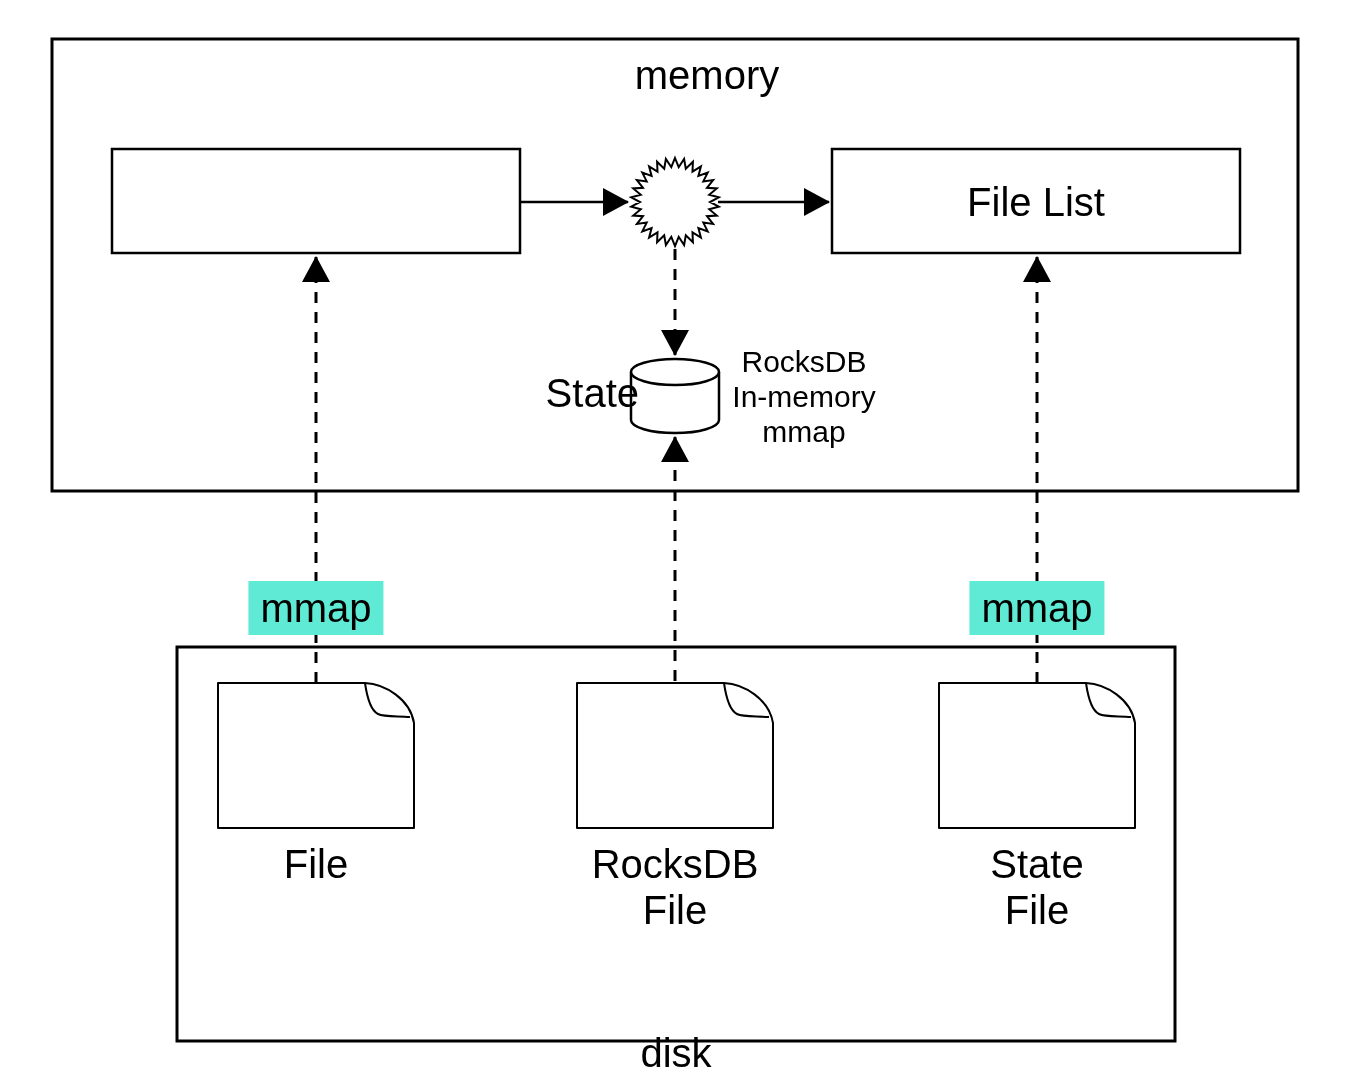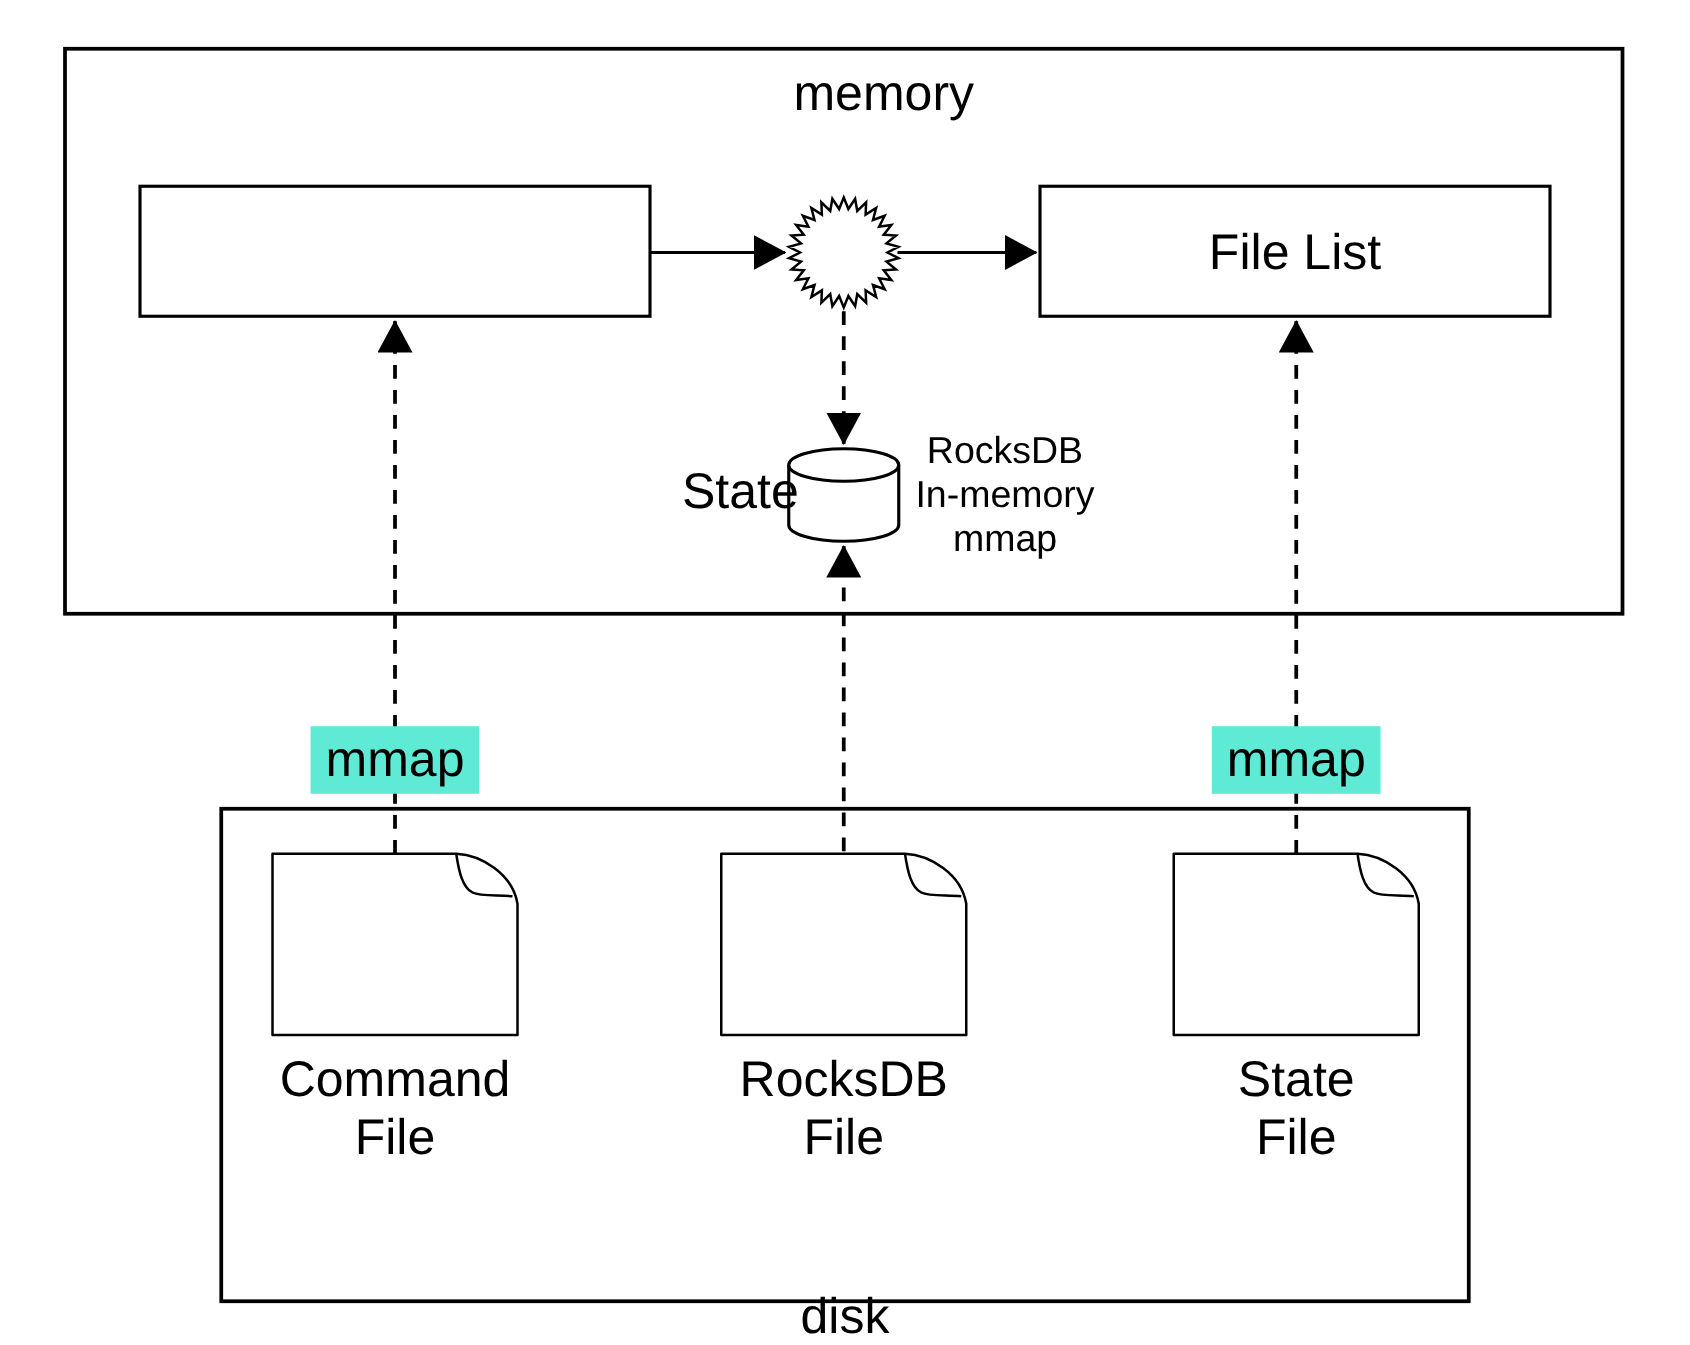--- a/index.html
+++ b/index.html
@@ -124,21 +124,20 @@
     <span>RocksDB</span>
     <span>In-memory</span>
     <span>mmap</span>
   </div>
 
   <div class="lbl lbl-xl mmap-lbl mmap-left">mmap</div>
 
   <div class="lbl lbl-xl mmap-lbl mmap-right">mmap</div>
 
   <div class="lbl lbl-xl file-lbl file-lbl-command">
-    <span>Command</span>
     <span>File</span>
   </div>
 
   <div class="lbl lbl-xl file-lbl file-lbl-rocksdb">
     <span>RocksDB</span>
     <span>File</span>
   </div>
 
   <div class="lbl lbl-xl file-lbl file-lbl-event">
     <span>State</span>

